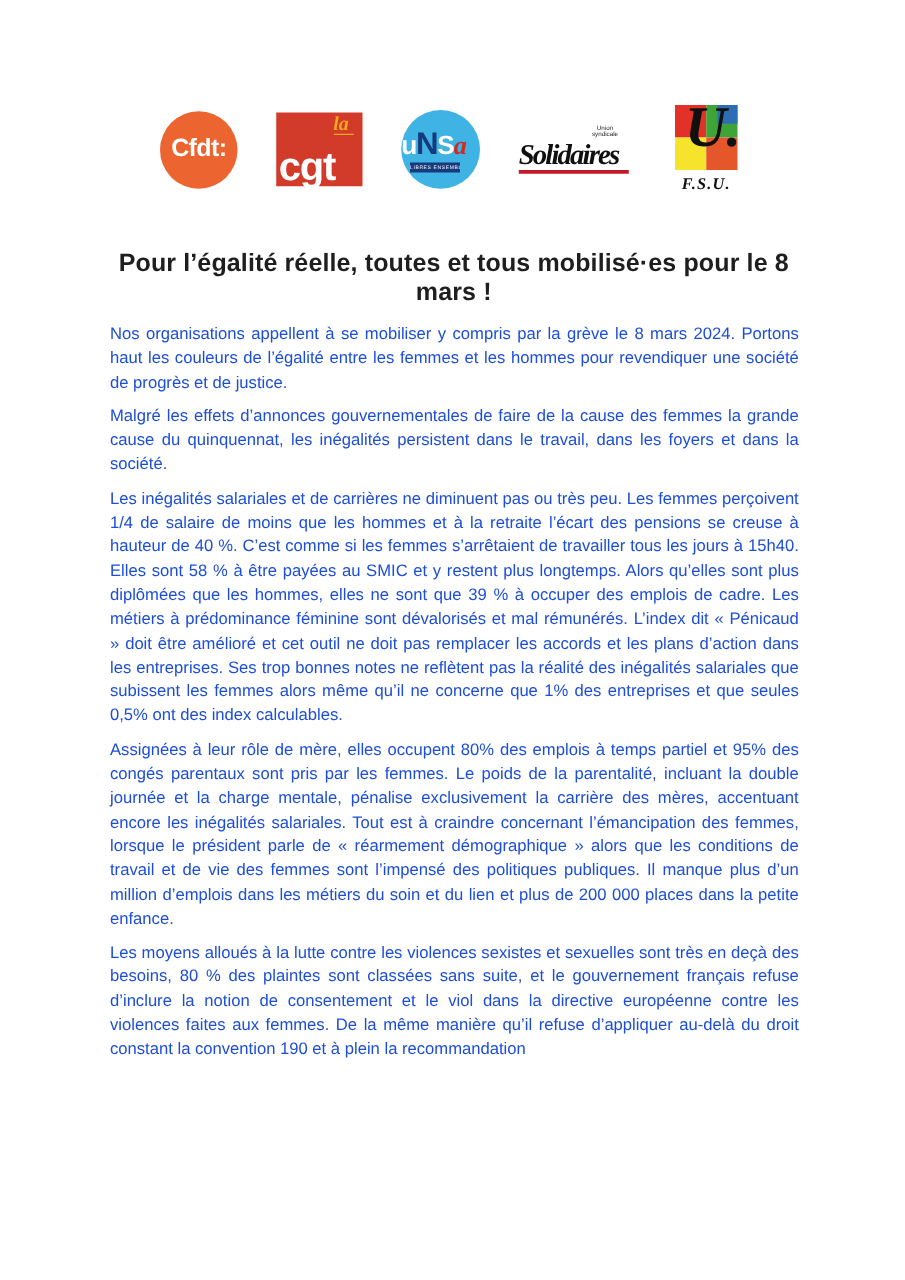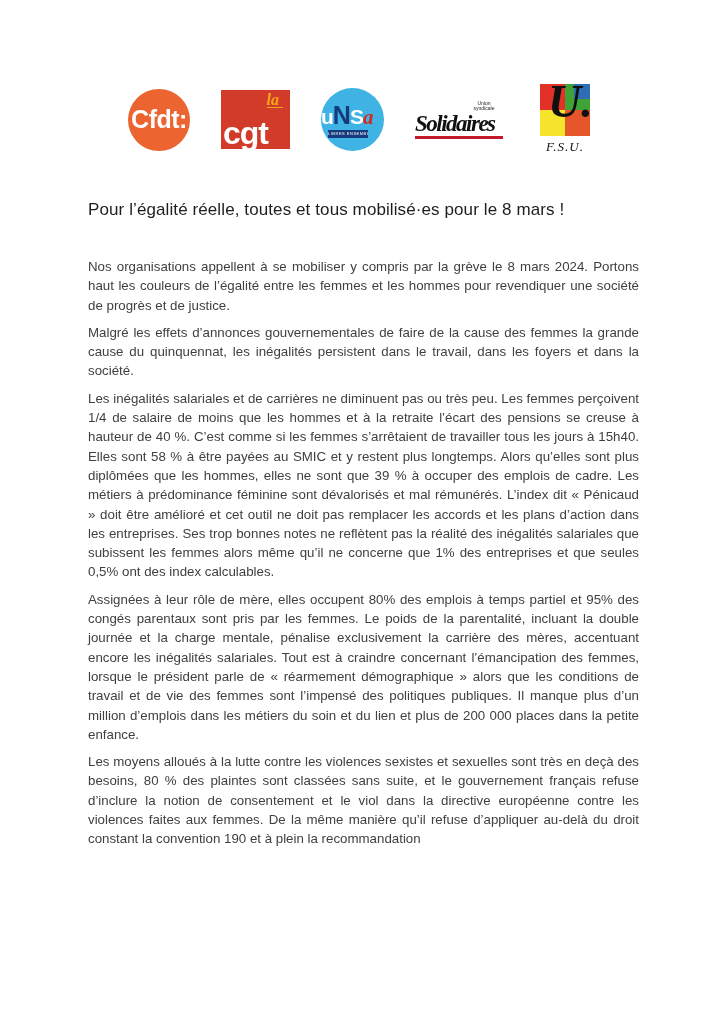--- a/index.html
+++ b/index.html
@@ -18,21 +18,21 @@
     position:absolute; top:84px; left:0; right:0;
     display:flex; justify-content:center; align-items:center; gap:31px;
   }
   .logo { flex:0 0 auto; }
 
   
   .logo-cfdt {
     width:62px; height:62px; border-radius:50%;
     background:#ec6430; color:#fff;
     display:flex; align-items:center; justify-content:center;
-    font-weight:bold; font-size:25px; letter-spacing:-0.5px;
+    font-weight:bold; font-size:20px; letter-spacing:-0.5px;
   }
 
   
   .logo-cgt {
     width:69px; height:59px; background:#d23a29; position:relative; color:#fff;padding-left:44px;
   }
   .cgt-la {
     position:absolute; top:3px; right:7px;
     color:#f5a81c; font-family:"Liberation Serif", serif;
     font-style:italic; font-size:16px; font-weight:bold;
@@ -81,33 +81,34 @@
   .fsu-bl { bottom:0; left:0; background:#f6e32b; }
   .fsu-br { bottom:0; right:0; background:#e6562b; }
   .fsu-blue { position:absolute; top:0; right:0; width:16px; height:15px; background:#2c6db4; }
   .fsu-u {
     position:absolute; top:-8px; left:8px;
     font-family:"Liberation Serif", serif; font-style:italic; font-weight:bold;
     font-size:46px; color:#101010; line-height:52px;
   }
   .fsu-label {
     margin-top:3px; font-family:"Liberation Serif", serif;
-    font-style:italic; font-weight:normal; font-size:13px;
+    font-style:italic; font-weight:bold; font-size:13px;
     letter-spacing:1px; color:#101010;
   }
 
   
   .title {
     position:absolute; top:200px; left:88px; width:550px;
-    font-size:17px; font-weight:normal; color:#1e1e1e;
+    font-size:20px; font-weight:bold; color:#1e1e1e;
     letter-spacing:0.1px;
+    text-align:center;
   }
   .content {
     position:absolute; top:257px; left:88px; width:551px;
-    font-size:13.3px; line-height:19.3px; color:#404040;
+    font-size:13.3px; line-height:19.3px; color:#1d4ed8;
   }
   .content p { text-align:justify; margin-bottom:8px; }
 </style>
 </head>
 <body>
 
 <div class="page">
 
   <div class="logos">
 

